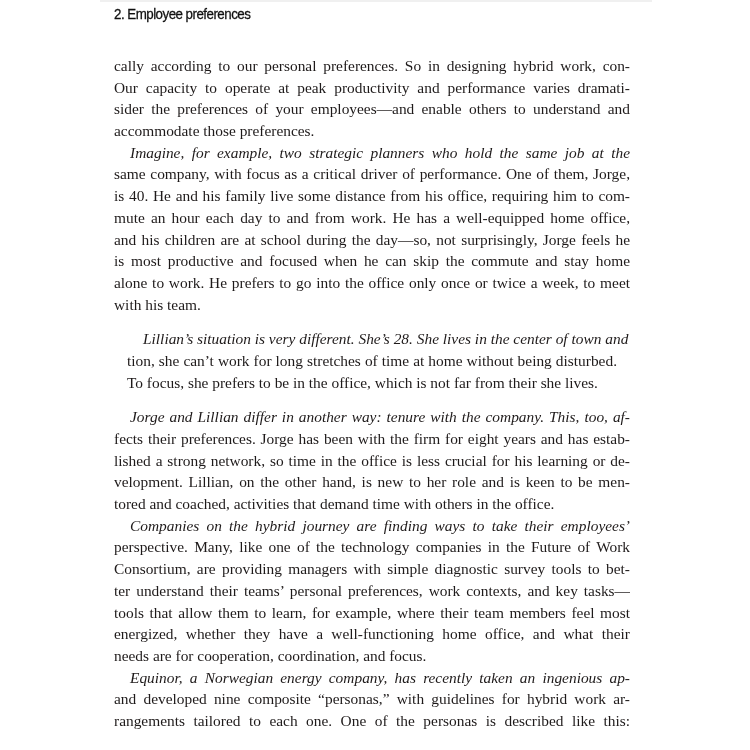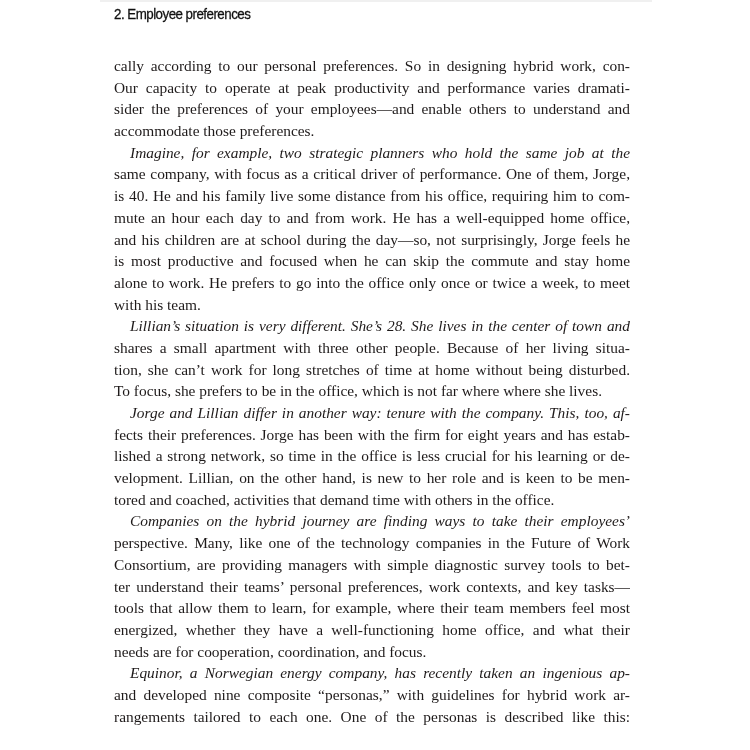--- a/index.html
+++ b/index.html
@@ -81,25 +81,24 @@
     <span class="line indent">Imagine, for example, two strategic planners who hold the same job at the</span>
     <span class="line">same company, with focus as a critical driver of performance. One of them, Jorge,</span>
     <span class="line">is 40. He and his family live some distance from his office, requiring him to com-</span>
     <span class="line">mute an hour each day to and from work. He has a well-equipped home office,</span>
     <span class="line">and his children are at school during the day—so, not surprisingly, Jorge feels he</span>
     <span class="line">is most productive and focused when he can skip the commute and stay home</span>
     <span class="line">alone to work. He prefers to go into the office only once or twice a week, to meet</span>
     <span class="line last">with his team.</span>
   </p>
 
-  <p style="margin:0;">
+  <p style="margin:13px;">
     <span class="line indent">Lillian’s situation is very different. She’s 28. She lives in the center of town and</span>
-    <span class="line">shares a small apartment with three other people. Because of her living situa-</span>
     <span class="line">tion, she can’t work for long stretches of time at home without being disturbed.</span>
-    <span class="line last">To focus, she prefers to be in the office, which is not far where where she lives.</span>
+    <span class="line last">To focus, she prefers to be in the office, which is not far from their she lives.</span>
   </p>
 
   <p style="margin:0;">
     <span class="line indent">Jorge and Lillian differ in another way: tenure with the company. This, too, af-</span>
     <span class="line">fects their preferences. Jorge has been with the firm for eight years and has estab-</span>
     <span class="line">lished a strong network, so time in the office is less crucial for his learning or de-</span>
     <span class="line">velopment. Lillian, on the other hand, is new to her role and is keen to be men-</span>
     <span class="line last">tored and coached, activities that demand time with others in the office.</span>
   </p>
 

